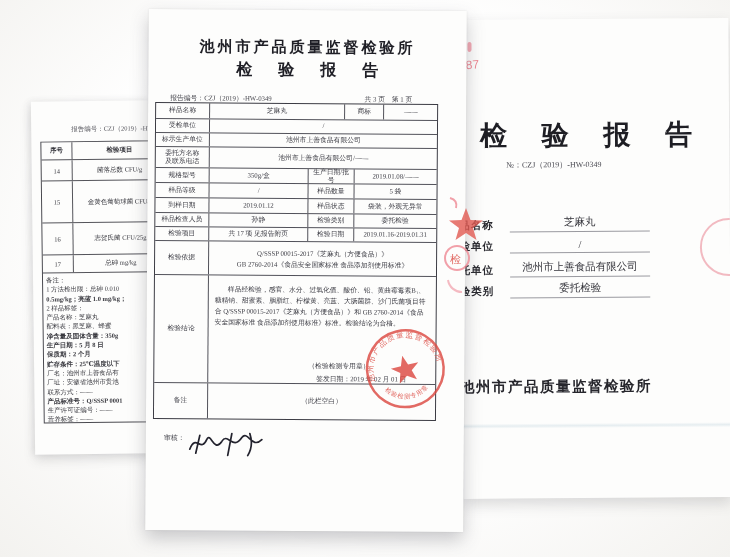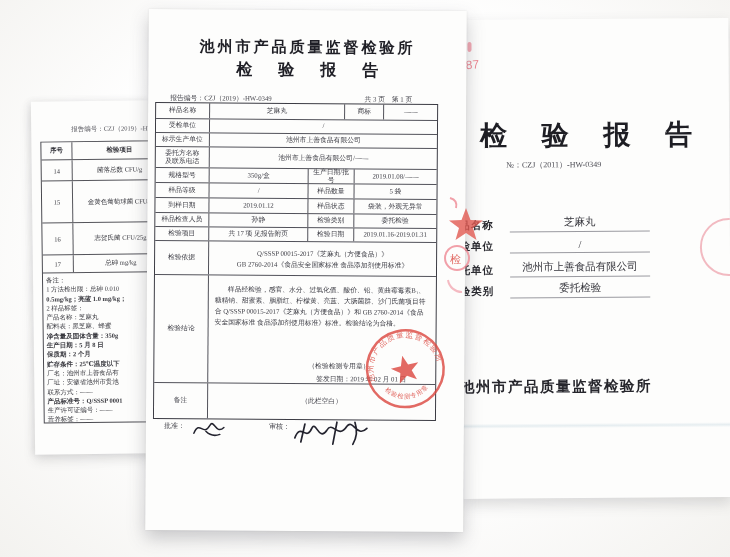--- a/index.html
+++ b/index.html
@@ -218,40 +218,34 @@
     <text font-size="10" fill="#dc4a42" letter-spacing="1.5" font-family="Liberation Serif, serif">
       <textPath href="#arcTop" startOffset="4">池州市产品质量监督检验所</textPath>
     </text>
     <polygon points="55,38 59.7,50.5 73,50.8 62.5,58.9 66.3,71.7 55,64.2 43.7,71.7 47.5,58.9 37,50.8 50.3,50.5" fill="#dc4a42"></polygon>
     <text font-size="8" fill="#dc4a42" letter-spacing="1" font-family="Liberation Serif, serif">
       <textPath href="#arcBot" startOffset="2">检验检测专用章</textPath>
     </text>
   </svg>
 
   <div class="cp-sigs">
-    <div class="sigblock" style="width:105px;">
-      <span>批准：</span>
-      <svg class="sig-svg" width="52" height="26" viewBox="0 0 52 26">
-        <path d="M8,18 C14,4 17,22 24,10 C28,3 30,20 38,12 M20,16 q6,6 14,3" fill="none" stroke="#23232e" stroke-width="1.5" stroke-linecap="round"></path>
-      </svg>
-    </div>
-    <div class="sigblock" style="width:125px;">
+    <div class="sigblock" style="width:125px;margin-top:12px;">
       <span>审核：</span>
       <svg class="sig-svg" width="86" height="32" viewBox="0 0 86 32">
         <path d="M4,22 C10,6 15,26 21,12 C25,4 28,26 36,14 C42,4 47,24 56,10 C62,2 66,22 76,12 M14,8 L10,26 M46,6 L42,28 M64,6 q4,12 -2,22" fill="none" stroke="#23232e" stroke-width="1.7" stroke-linecap="round"></path>
       </svg>
     </div>
   </div>
 </div>
 
 <div id="right-page" class="page">
   <div class="rp-frag-dot"></div>
   <div class="rp-frag">87</div>
   <div class="rp-title">检 验 报 告</div>
-  <div class="rp-no">№：CZJ（2011）-HW-0349</div>
+  <div class="rp-no">№：CZJ（2019）-HW-0349</div>
 
   <div class="rp-field" style="top:196px;">
     <span class="lab">样品名称</span>
     <span class="val">芝麻丸</span>
   </div>
   <div class="rp-field" style="top:220px;">
     <span class="lab">受检单位</span>
     <span class="val">/</span>
   </div>
   <div class="rp-field" style="top:241px;">

